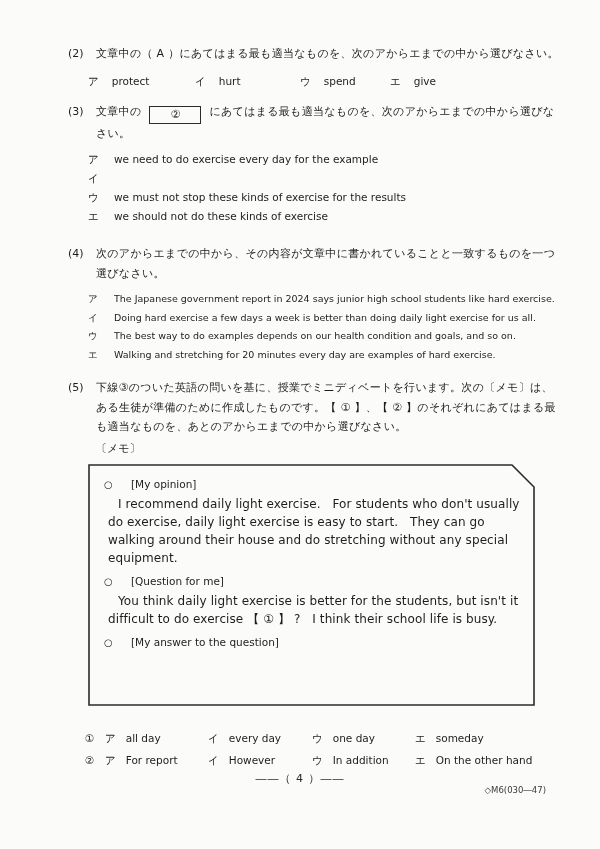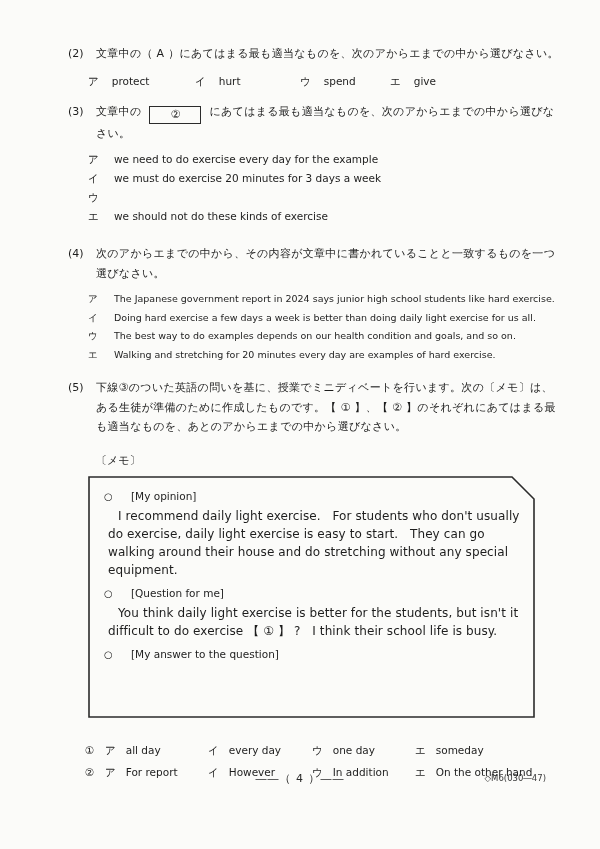--- a/index.html
+++ b/index.html
@@ -37,21 +37,21 @@
   .option-list { margin:7px 0 0 20px; }
   .option-list .opt-row { display:flex; gap:12px; font-size:10.5px; line-height:19px; white-space:nowrap; }
   .option-list .opt-row .marker { width:14px; }
   #q4 .option-list { margin-right:-28px; }
   #q4 .option-list .opt-row { font-size:9.5px; line-height:18.5px; }
 
   #q3 { margin-top:13px; }
   #q4 { margin-top:18px; }
   #q5 { margin-top:14px; }
 
-  .memo-label { margin:15px 0 0 28px; font-size:11px; line-height:17px; }
+  .memo-label { margin:3px 0 0 28px; font-size:11px; line-height:17px; }
 
   .memo-box {
     position:relative;
     margin:7px 0 0 20px;
     width:447px; height:242px;
     box-sizing:border-box;
     padding:11px 15px 0 16px;
   }
   .memo-box svg { position:absolute; top:0; left:0; }
   .memo-content { position:relative; }
@@ -66,21 +66,21 @@
     white-space:pre-wrap;
     letter-spacing:0.1px;
   }
 
   .answer-rows { margin:22px 0 0 17px; }
   .answer-row { display:grid; grid-template-columns:20px 103px 104px 103px auto; font-size:10.5px; line-height:20px; margin-bottom:2px; }
   .answer-row .cell { display:flex; gap:10px; white-space:nowrap; }
 
   .footer { position:absolute; top:771px; left:0; width:600px; }
   .footer-page { display:block; text-align:center; font-size:11px; letter-spacing:1px; color:#2a2a2a; }
-  .footer-code { position:absolute; top:2px; right:54px; font-size:8.5px; color:#3a3a3a; }
+  .footer-code { position:absolute; top:14px; right:54px; font-size:8.5px; color:#3a3a3a; }
 </style>
 </head>
 <body>
 
 <div class="page">
 
   <section id="q2">
     <div class="q-row">
       <span class="q-num">(2)</span>
       <span class="q-text">文章中の（ A ）にあてはまる最も適当なものを、次のアからエまでの中から選びなさい。</span>
@@ -110,24 +110,24 @@
       <span class="q-num">(3)</span>
       <span class="q-text"><span>文章中の</span><span class="boxed-blank">②</span><span>にあてはまる最も適当なものを、次のアからエまでの中から選びなさい。</span></span>
     </div>
     <div class="option-list">
       <div class="opt-row">
         <span class="marker">ア</span>
         <span class="opt-label">we need to do exercise every day for the example</span>
       </div>
       <div class="opt-row">
         <span class="marker">イ</span>
-        <span class="opt-label">we must do exercise 20 minutes for 3 days a week</span>
       </div>
       <div class="opt-row">
         <span class="marker">ウ</span>
+        <span class="opt-label">we must not stop these kinds of exercise for the results</span>
       </div>
       <div class="opt-row">
         <span class="marker">エ</span>
         <span class="opt-label">we should not do these kinds of exercise</span>
       </div>
     </div>
   </section>
 
   <section id="q4">
     <div class="q-row">

